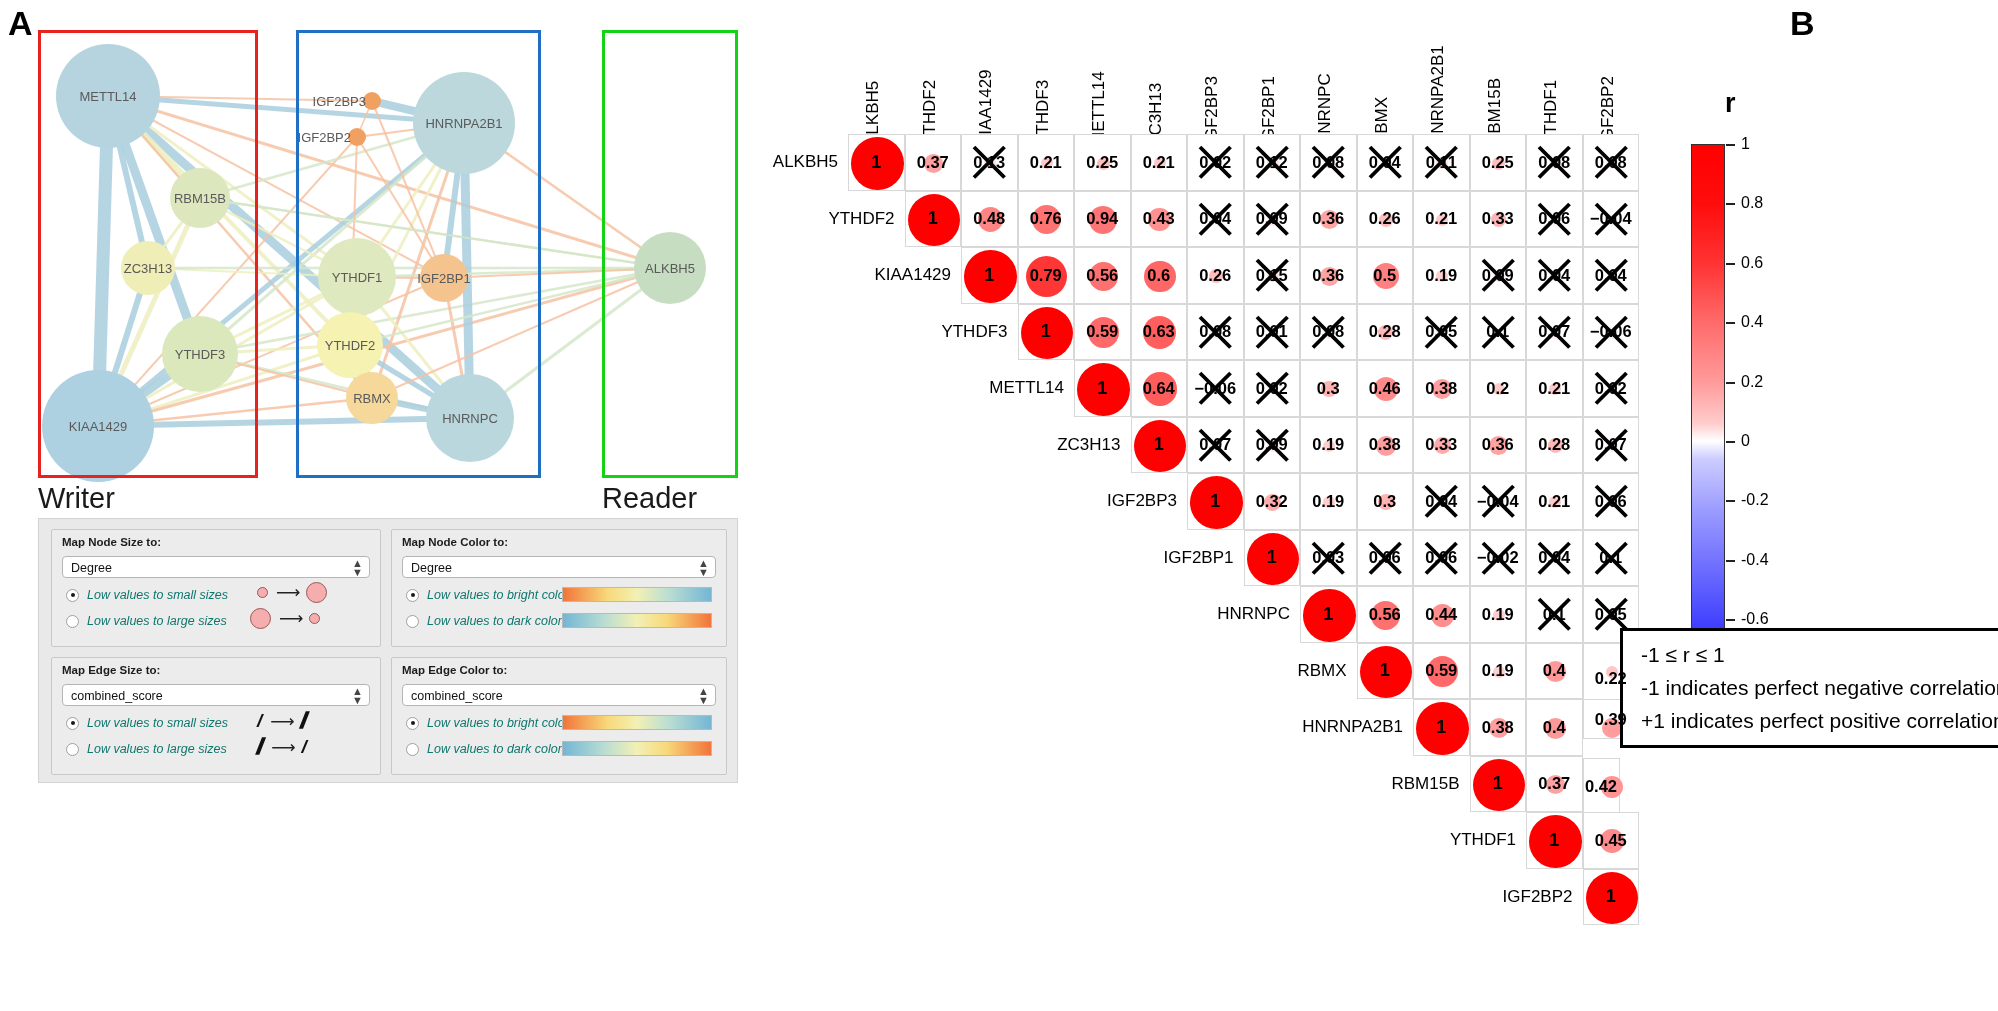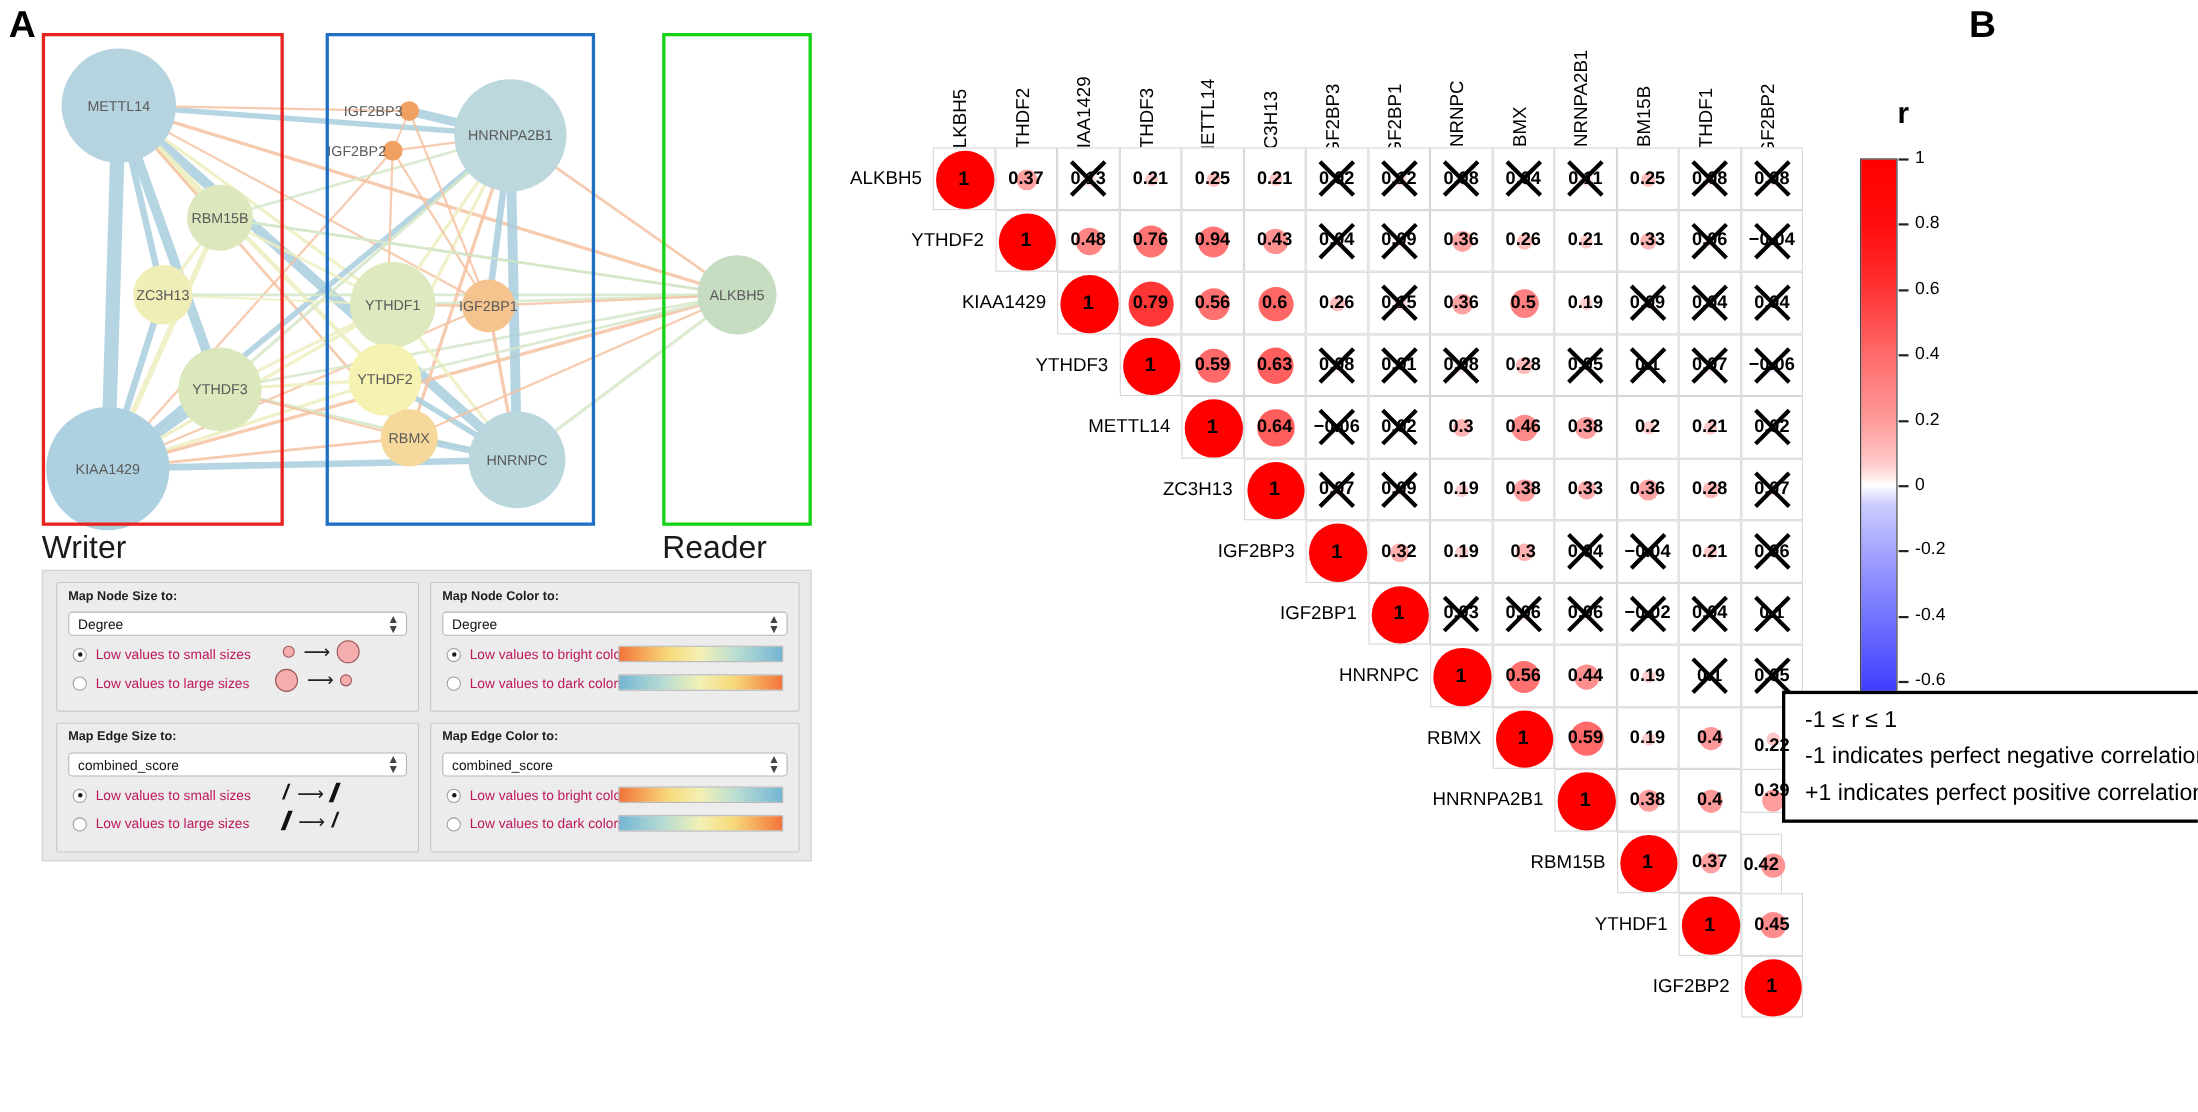--- a/index.html
+++ b/index.html
@@ -68,21 +68,21 @@
     position: absolute; left: 10px; top: 26px; height: 22px;
     background: #fff; border: 1px solid #b5b5b5; border-radius: 4px;
     font-size: 12.5px; color: #111; padding: 2px 22px 0 8px;
     display: flex; align-items: center;
   }
   #ctl-node-size .ctl-select, #ctl-edge-size .ctl-select { width: 308px; }
   #ctl-node-color .ctl-select, #ctl-edge-color .ctl-select { width: 314px; }
   .spinner { position: absolute; right: 6px; top: 2px; font-size: 11px; line-height: 9px; color: #444; }
   .spinner i { display: block; font-style: normal; }
 
-  .radio-row { position: absolute; left: 14px; display: flex; align-items: center; font-size: 12.5px; color: #be185d; }
+  .radio-row { position: absolute; left: 14px; display: flex; align-items: center; font-size: 12.5px; color: #0f766e; font-style: italic; }
   .radio-row.r1 { top: 58px; }
   .radio-row.r2 { top: 84px; }
   .radio-dot {
     width: 13px; height: 13px; border-radius: 50%;
     border: 1px solid #a0a0a0; background: #fff; margin-right: 8px;
     display: inline-block; position: relative; flex: none;
   }
   .radio-dot.sel::after {
     content: ""; position: absolute; left: 3.5px; top: 3.5px;
     width: 4px; height: 4px; border-radius: 50%; background: #1a1a1a;

